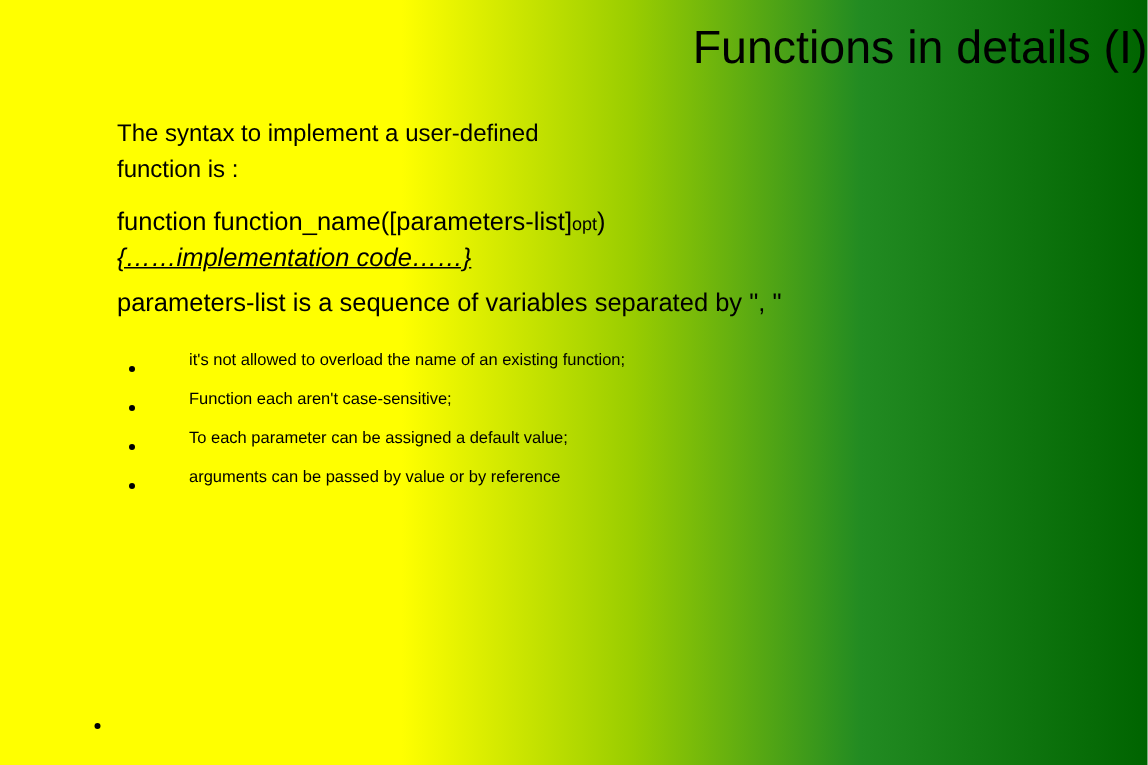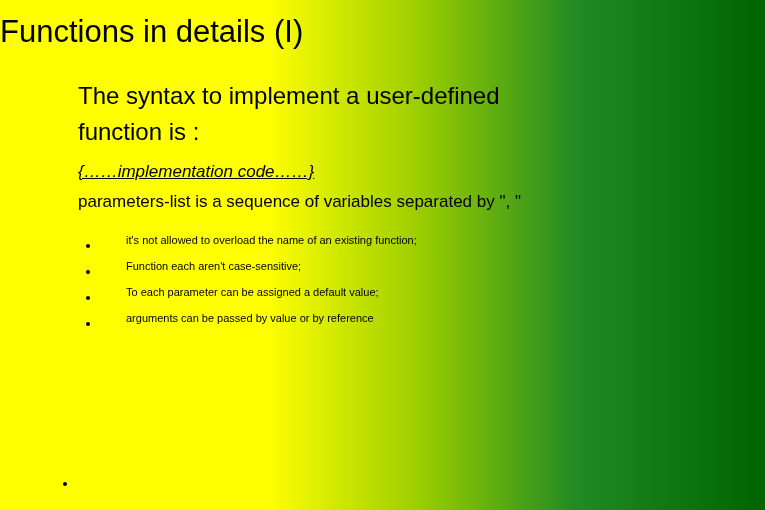--- a/index.html
+++ b/index.html
@@ -17,30 +17,30 @@
     position: relative;
   }
   .slide {
     padding: 0;
     width: 100%;
     height: 100%;
   }
   .title {
     font-size: 31px;
     font-weight: normal;
-    text-align: left;
+    text-align: right;
     padding-top: 14px;
     padding-bottom: 28px;
   }
   .content {
     padding-left: 78px;
     padding-right: 40px;
   }
   .intro {
-    font-size: 24px;
+    font-size: 16px;
     line-height: 1.5;
     margin-bottom: 12px;
   }
   .syntax {
     font-size: 17px;
     margin-bottom: 4px;
   }
   .syntax .opt {
     font-size: 12px;
     vertical-align: baseline;
@@ -90,20 +90,23 @@
 
 <div class="slide">
   <h1 class="title">Functions in details (I)</h1>
 
   <div class="content">
     <div class="intro">
       <div>The syntax to implement a user-defined</div>
       <div>function is :</div>
     </div>
 
+    <div class="syntax">
+      <span>function function_name([parameters-list]</span><span class="opt">opt</span><span>)</span>
+    </div>
 
     <div class="implementation">{……implementation code……}</div>
 
     <div class="note">parameters-list is a sequence of variables separated by ", "</div>
 
     <ul class="bullet-list">
       <li>it's not allowed to overload the name of an existing function;</li>
       <li>Function each aren't case-sensitive;</li>
       <li>To each parameter can be assigned a default value;</li>
       <li>arguments can be passed by value or by reference</li>

